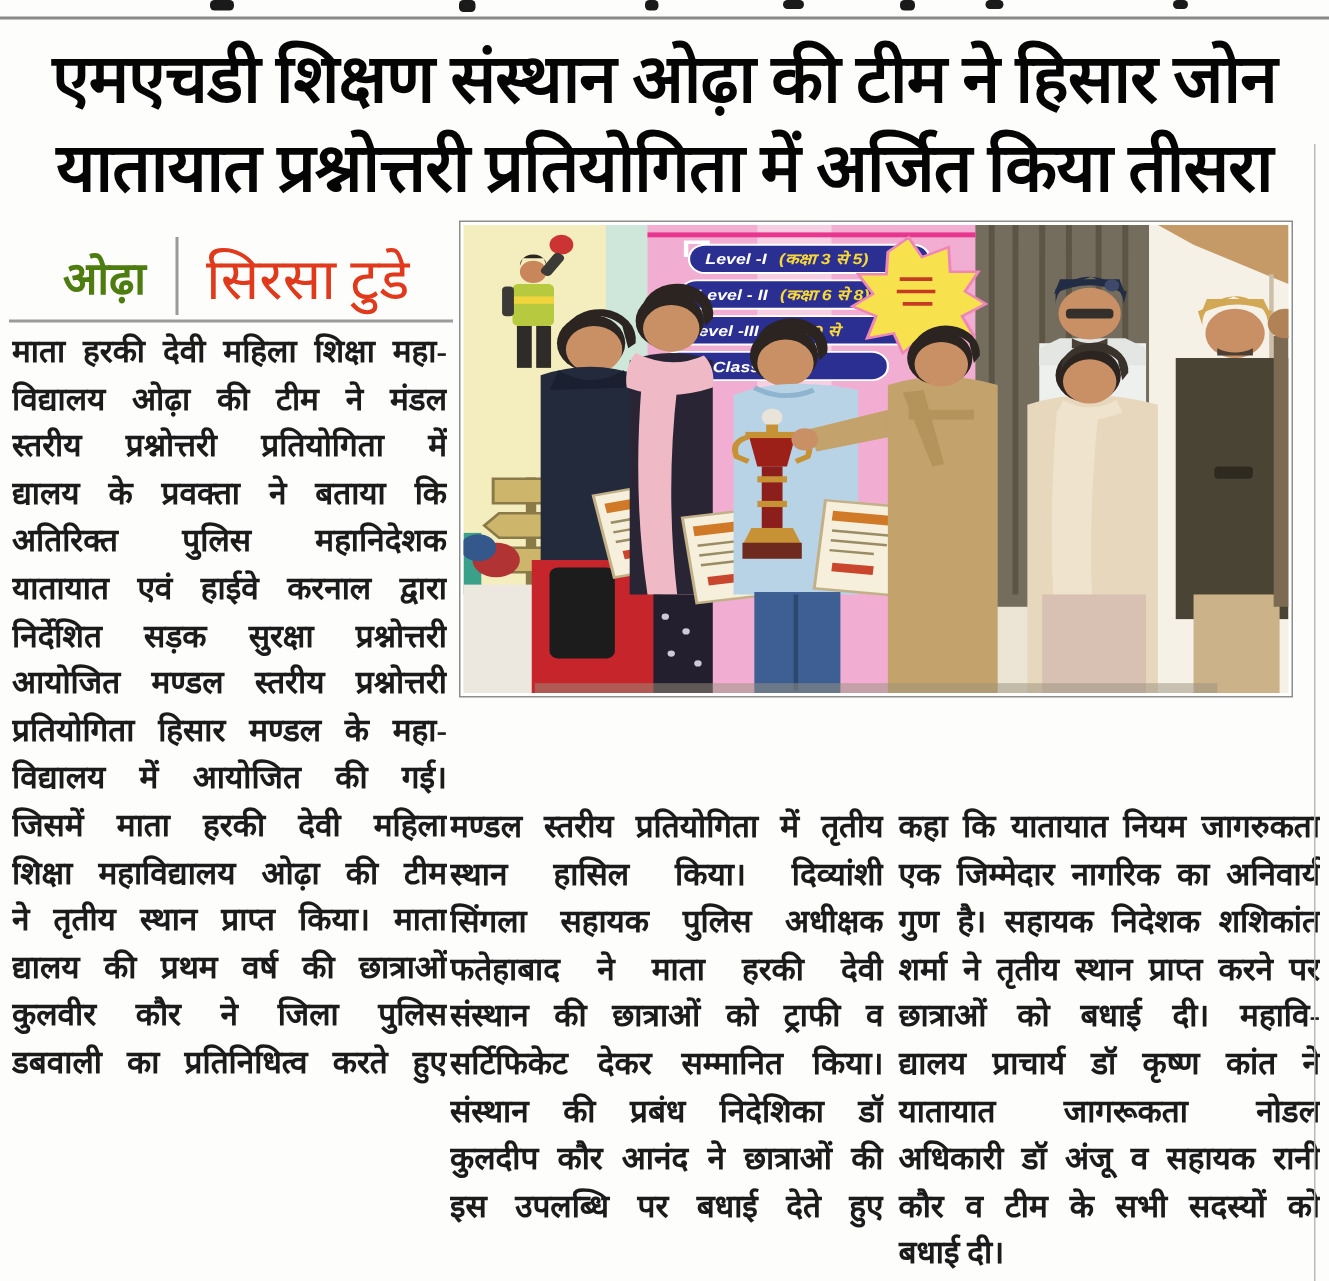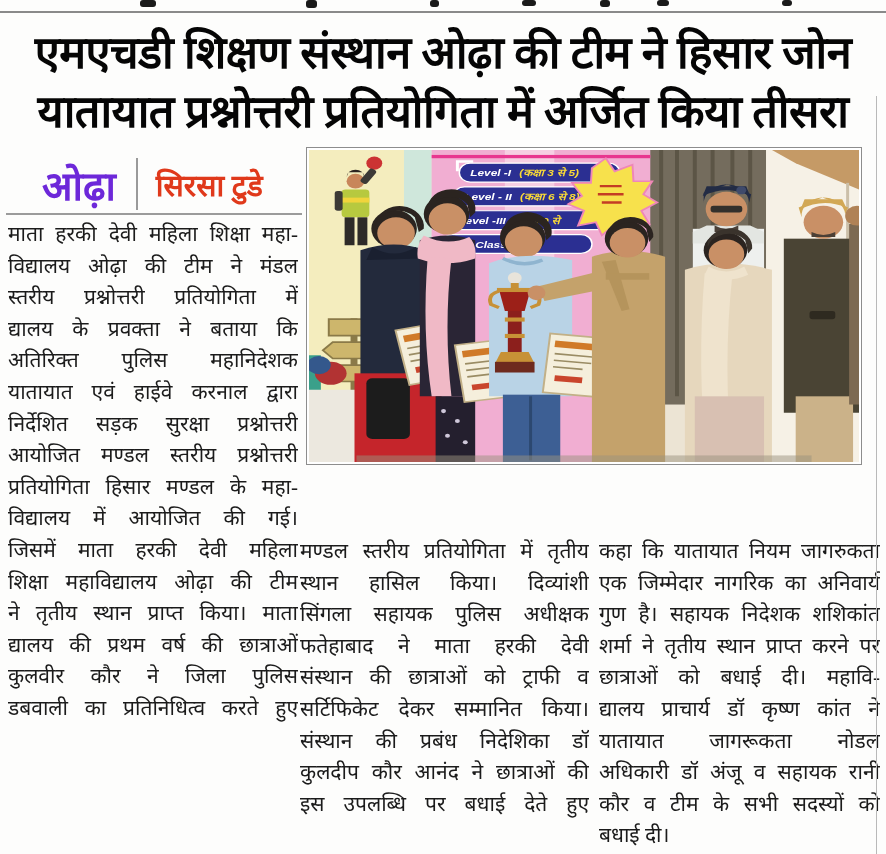--- a/index.html
+++ b/index.html
@@ -6,28 +6,28 @@
   .page{position:relative;width:886px;height:854px;background:#fdfdfc;overflow:hidden;
         font-family:"Liberation Serif","DejaVu Serif",serif;}
   
   .remnant{position:absolute;top:0;background:#1a1a1a;border-radius:3px;}
   .top-rule{position:absolute;left:0;top:11px;width:886px;height:2px;background:#8a8a8a;}
   
   .headline{position:absolute;left:0;top:24px;width:886px;text-align:center;color:#050505;}
   .hl-line{font-size:45px;font-weight:700;line-height:59px;letter-spacing:-0.5px;}
   
   .dateline{position:absolute;left:42px;top:156px;height:56px;display:flex;align-items:center;}
-  .dl-loc{font-size:40px;font-weight:700;color:#6d28d9;}
+  .dl-loc{font-size:30px;font-weight:700;color:#4d7c0f;}
   .dl-div{display:inline-block;width:2px;height:52px;background:#9a9a9a;margin:0 18px 0 20px;}
-  .dl-src{font-size:30px;font-weight:700;}
+  .dl-src{font-size:38px;font-weight:400;}
   .dateline-rule{position:absolute;left:6px;top:213px;width:296px;height:2px;background:#9b9b9b;}
   
   .col{position:absolute;color:#1b1b1b;font-size:21px;}
   .tl{height:31.6px;line-height:31.6px;text-align:justify;text-align-last:justify;
-      white-space:pre-wrap;overflow:hidden;}
+      white-space:pre-wrap;overflow:hidden;font-weight:bold;}
   .tl.nj{text-align-last:left;}
   .col1{left:8px;top:219px;width:290px;}
   .col2{left:300px;top:536px;width:289px;}
   .col3{left:599px;top:536px;width:281px;}
   
   .photo{position:absolute;left:306px;top:147px;width:556px;height:318px;
          border:1px solid #8d8d8d;background:#fff;box-sizing:border-box;padding:2px;}
   .photo svg{display:block;width:100%;height:100%;}
   .right-edge-rule{position:absolute;left:876px;top:96px;width:1px;height:758px;background:#b9b9b9;}
   .pill-text{font-family:"Liberation Sans","DejaVu Sans",sans-serif;font-style:italic;

